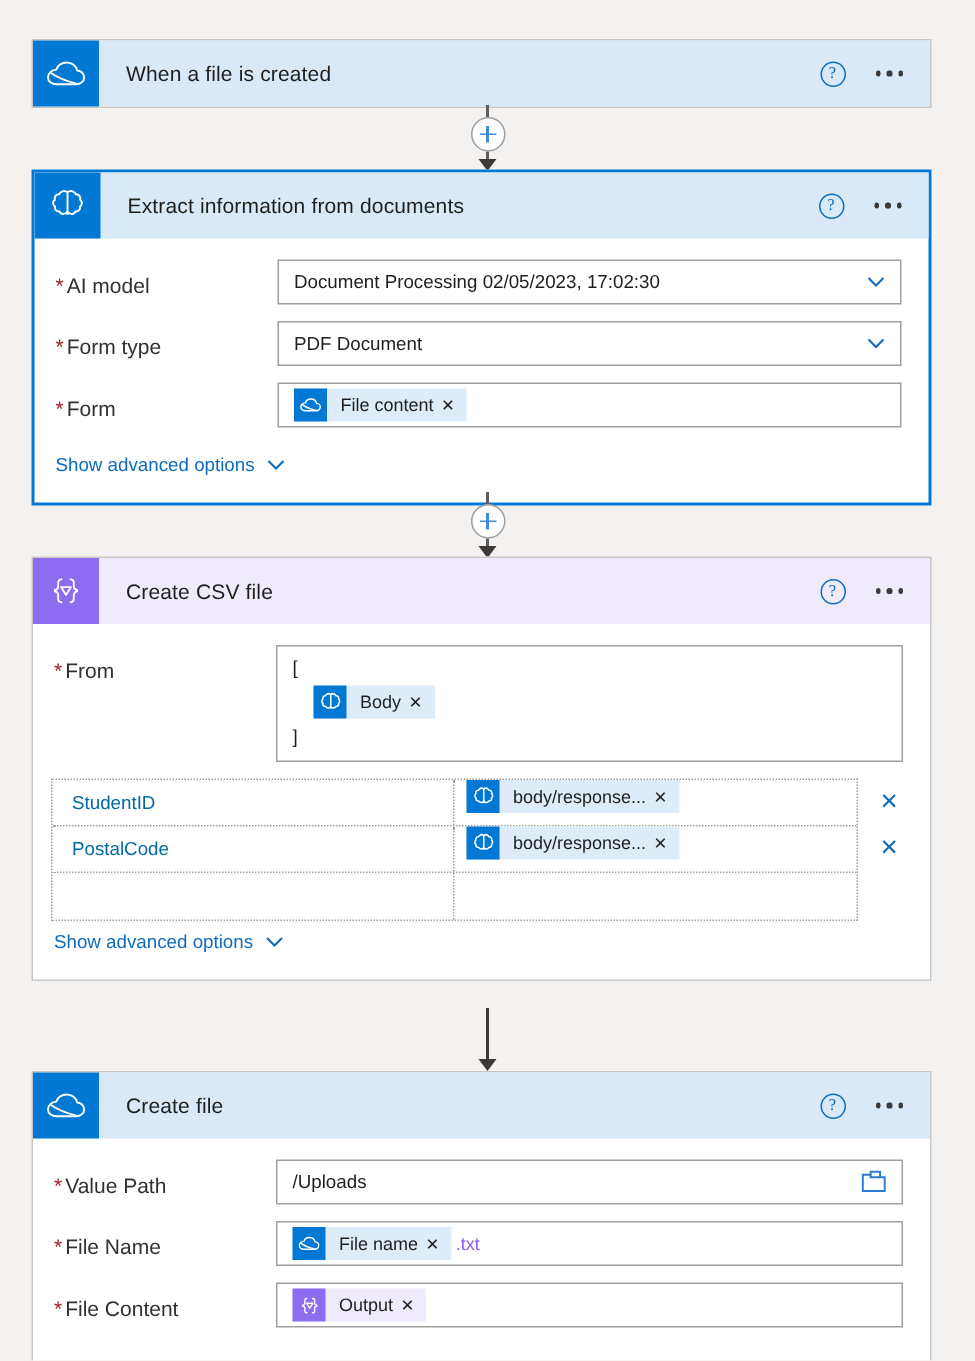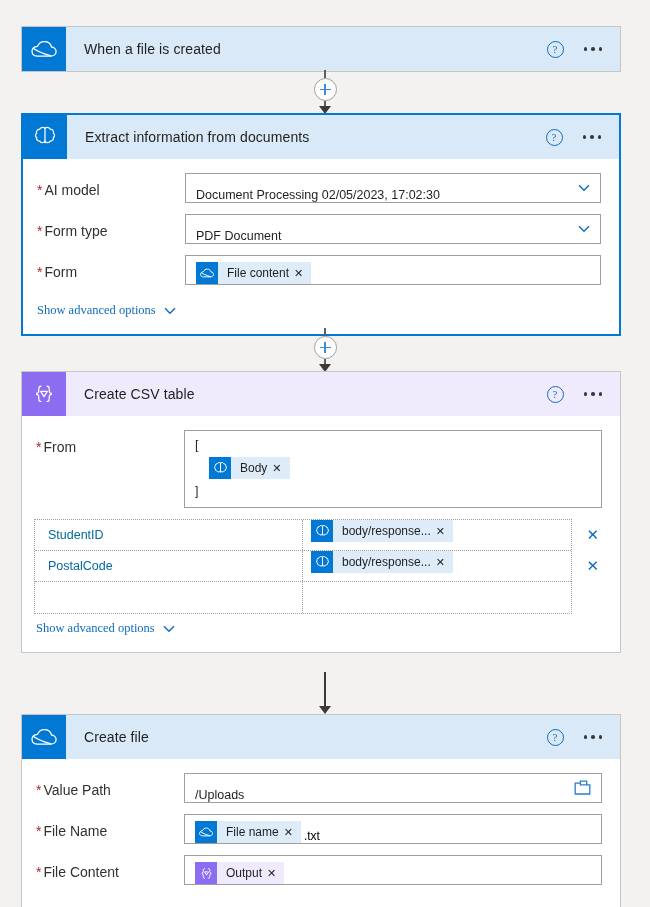--- a/index.html
+++ b/index.html
@@ -94,21 +94,21 @@
     margin-right: 2px;
   }
   .field-control { flex: 1 1 auto; }
 
   .input-box {
     position: relative;
     min-height: 30px;
     border: 1px solid #a19f9d;
     background: #fff;
     display: flex;
-    align-items: flex-end;
+    align-items: center;
     padding: 0 10px;
     font-size: 12.5px;
     color: #201f1e;
   }
   .input-box.tall { min-height: 78px; align-items: stretch; display: block; padding: 6px 10px; }
 
   .chev {
     position: absolute;
     right: 11px; top: 50%;
     margin-top: -4px;
@@ -146,35 +146,34 @@
     white-space: nowrap;
   }
   .token-x {
     font-size: 11px;
     color: #201f1e;
     padding-right: 8px;
     cursor: pointer;
   }
   .suffix-text {
     font-size: 12px;
-    color: #000000;
+    color: #8b5cf6;
     padding-left: 3px;
   }
 
   
   .adv-link {
     display: inline-flex;
     align-items: center;
     gap: 8px;
     color: #0f6cbd;
     font-size: 12.5px;
     margin-top: 7px;
     margin-left: 2px;
     cursor: pointer;
-    font-family: Liberation Serif, serif;
   }
 
   
   .hv-head {
     display: flex;
     margin-top: 8px;
     margin-bottom: 3px;
   }
   .hv-head div {
     font-size: 12.5px;
@@ -379,21 +378,21 @@
 
   <div class="card" style="top:371px;">
     <div class="card-header purple">
       <div class="icon-tile purple">
         <svg width="24" height="20" viewBox="0 0 24 20">
           <path d="M9 2.2c-1.7 0-2.2.9-2.2 2.3v2.3c0 1.4-.7 2.4-2.2 2.6v.9c1.5.2 2.2 1.2 2.2 2.6v2.3c0 1.4.5 2.3 2.2 2.3" fill="none" stroke="#fff" stroke-width="1.2" stroke-linecap="round"></path>
           <path d="M15 2.2c1.7 0 2.2.9 2.2 2.3v2.3c0 1.4.7 2.4 2.2 2.6v.9c-1.5.2-2.2 1.2-2.2 2.6v2.3c0 1.4-.5 2.3-2.2 2.3" fill="none" stroke="#fff" stroke-width="1.2" stroke-linecap="round"></path>
           <path d="M8.7 7.4h6.6L12 12.6z" fill="none" stroke="#fff" stroke-width="1.2" stroke-linejoin="round"></path>
         </svg>
       </div>
-      <div class="card-title">Create CSV table</div>
+      <div class="card-title">Create CSV file</div>
       <div class="hdr-actions">
         <div class="help-icon">?</div>
         <div class="ellipsis">
             <i></i>
             <i></i>
             <i></i>
           </div>
       </div>
     </div>
     <div class="card-body">

